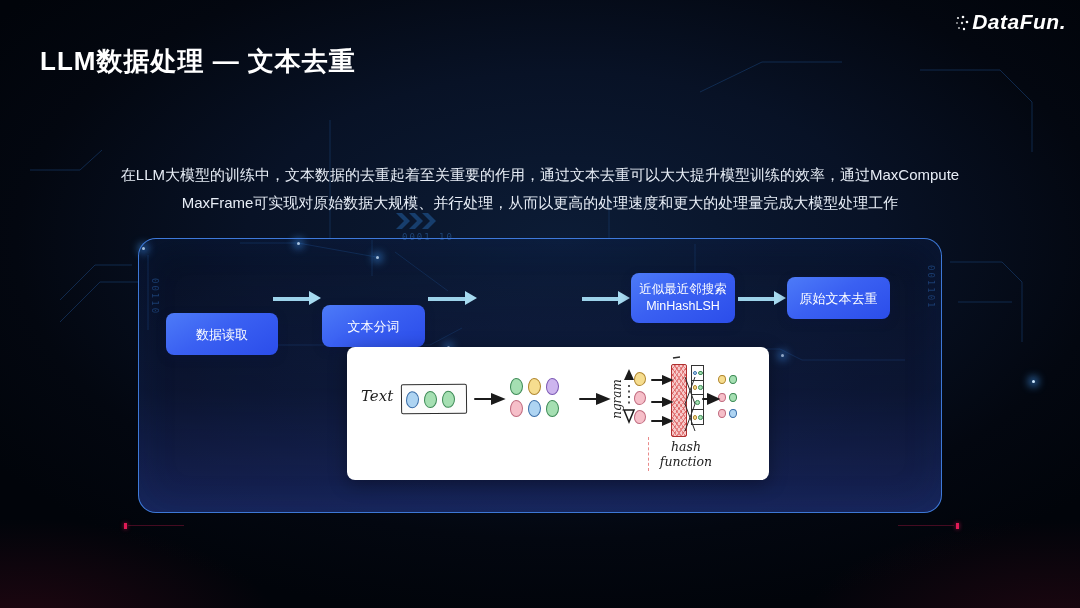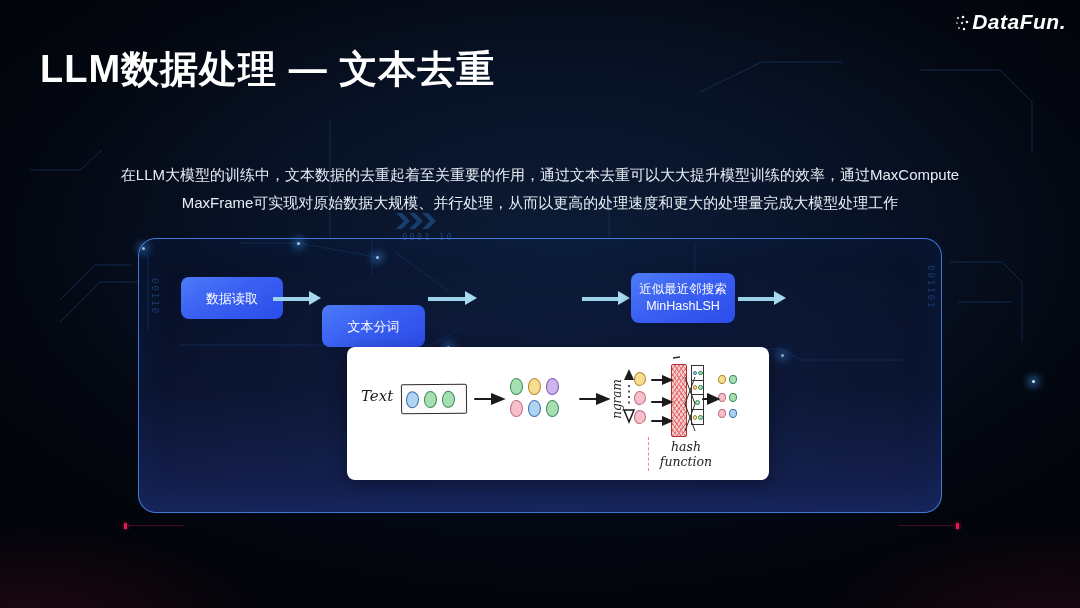--- a/index.html
+++ b/index.html
@@ -23,36 +23,36 @@
   #glow-br{right:-40px;bottom:-30px;background:radial-gradient(ellipse at 80% 90%, rgba(140,15,40,.20), transparent 70%);}
 
   
   #logo-bar{top:10px;right:14px;display:flex;align-items:center;gap:14px;}
   #alicloud-logo{display:flex;align-items:center;gap:6px;}
   #alicloud-text{color:#FF6A00;font-size:25px;font-weight:800;letter-spacing:1px;}
   #datafun-logo{display:flex;align-items:flex-end;gap:3px;}
   #datafun-text{color:#ffffff;font-size:21px;font-weight:800;font-style:italic;letter-spacing:.5px;}
 
   
-  #page-title{left:40px;top:44px;color:#ffffff;font-size:38px;font-weight:800;letter-spacing:1px;}
+  #page-title{left:40px;top:44px;color:#ffffff;font-size:26px;font-weight:800;letter-spacing:1px;}
   #description{left:90px;top:161px;width:900px;text-align:center;color:#e7edf6;
     font-size:15px;line-height:28px;}
 
   
   #flow-panel{left:138px;top:238px;width:804px;height:275px;border-radius:18px;
     border:1.5px solid rgba(64,126,226,.95);
     background:linear-gradient(180deg, rgba(14,28,66,.15) 0%, rgba(22,36,88,.38) 55%, rgba(38,56,138,.58) 100%);
     box-shadow:inset 0 0 40px rgba(30,80,180,.12);}
 
   
   .step{position:absolute;top:38px;height:42px;border-radius:8px;color:#fff;font-size:13px;
     display:flex;flex-direction:column;align-items:center;justify-content:center;line-height:17px;
     background:linear-gradient(150deg,#4d7bf8 0%, #3a60f2 45%, #2b4dea 100%);
     box-shadow:0 3px 10px rgba(10,20,60,.45);}
-  #step-1{left:42px;width:102px;}
+  #step-1{left:27px;width:112px;margin-top:36px;}
   #step-2{left:183px;width:103px;margin-top:28px;}
   #step-3{left:339px;width:101px;}
   #step-4{left:492px;width:104px;top:34px;height:50px;font-size:12.5px;}
   #step-5{left:648px;width:103px;}
 
   
   .farrow{position:absolute;top:57.5px;height:4px;background:#9cd2ea;}
   .farrow::after{content:"";position:absolute;right:-12px;top:-5.5px;
     border-top:7.5px solid transparent;border-bottom:7.5px solid transparent;border-left:12px solid #a6daf0;}
   #arrow-1{left:134px;width:36px;}
@@ -174,20 +174,23 @@
   <div id="step-2" class="step" data-name="flow-step-tokenize">
     <span data-name="flow-step-label">文本分词</span>
   </div>
   <div id="arrow-2" class="farrow" data-name="flow-arrow-icon"></div>
   <div id="arrow-3" class="farrow" data-name="flow-arrow-icon"></div>
   <div id="step-4" class="step" data-name="flow-step-ann-search">
     <span data-name="flow-step-label">近似最近邻搜索</span>
     <span data-name="flow-step-sublabel">MinHashLSH</span>
   </div>
   <div id="arrow-4" class="farrow" data-name="flow-arrow-icon"></div>
+  <div id="step-5" class="step" data-name="flow-step-dedupe">
+    <span data-name="flow-step-label">原始文本去重</span>
+  </div>
 
   <div id="sketch-panel" class="abs" data-name="minhash-sketch-panel">
 
     <span id="text-label" class="abs hand" data-name="text-label">Text</span>
 
     <div id="token-box" class="abs" data-name="text-token-box">
         <span class="tok" data-name="blue-token-dot" style="background: rgb(174, 212, 242); border-color: rgb(58, 110, 168);"></span>
         <span class="tok" data-name="green-token-dot" style="background: rgb(165, 223, 178); border-color: rgb(60, 138, 85);"></span>
         <span class="tok" data-name="green-token-dot" style="background: rgb(165, 223, 178); border-color: rgb(60, 138, 85);"></span>
       </div>

